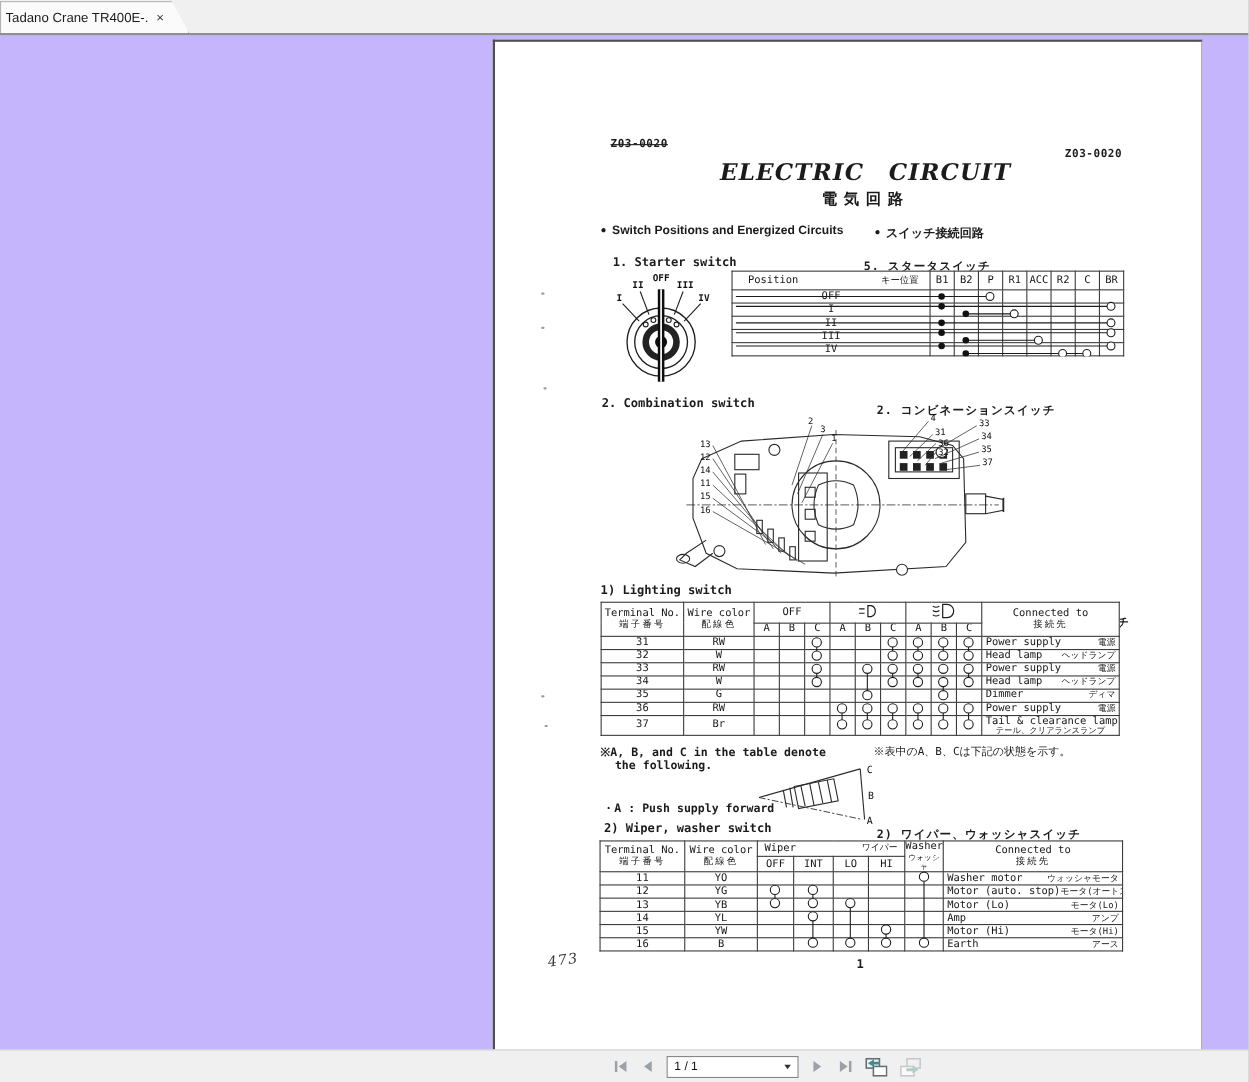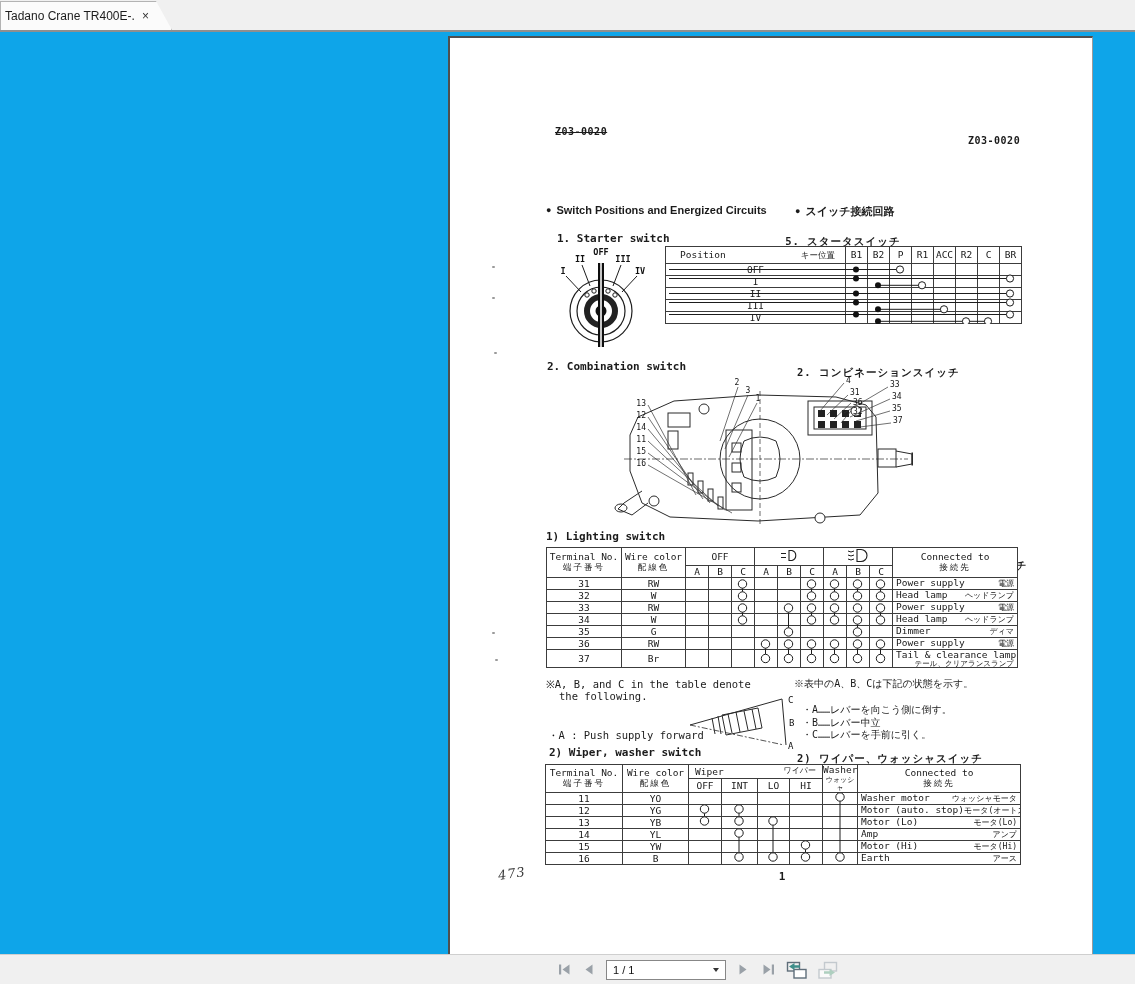--- a/index.html
+++ b/index.html
@@ -9,57 +9,57 @@
   
   .tabbar{position:absolute;top:0;left:0;right:0;height:30px;background:#f0f0f0;
           border-bottom:2px solid #8f8f8f;z-index:5}
   .tab{position:absolute;left:0;top:1px;height:29px;width:172px;background:#fbfbfb;
        border:1px solid #b3b3b3;border-bottom:none;box-sizing:border-box;
        display:flex;align-items:center;padding:0 10px 0 4px;
        clip-path:polygon(0 0,156px 0,172px 100%,0 100%);}
   .tab-title{font-size:12px;color:#1c1c1c;white-space:nowrap;overflow:hidden;max-width:130px}
   .tab-close{margin-left:auto;margin-right:12px;font-size:12px;color:#333;cursor:default}
 
-  .viewport{position:absolute;top:32px;left:0;right:0;bottom:29px;background:#0ea5e9}
+  .viewport{position:absolute;top:32px;left:0;right:0;bottom:29px;background:#c4b5fd}
   .page{position:absolute;left:448px;top:4px;width:645px;height:919px;background:#ffffff;
         border-top:2px solid #4f4f4f;border-left:2px solid #4f4f4f;border-right:1px solid #9b9b9b;
         box-sizing:border-box}
   .doc{position:absolute;inset:0;color:#1b1b1b;font-family:"DejaVu Sans Mono",monospace}
   .abs{position:absolute}
   .speck{position:absolute;width:3px;height:2px;background:#9a9a9a;border-radius:1px}
 
   
   .code{font-size:10px;font-weight:bold;letter-spacing:.5px}
   .struck{text-decoration:line-through}
   .doc-title{font-family:"DejaVu Serif",serif;font-style:italic;font-weight:bold;
              font-size:21px;letter-spacing:1px;word-spacing:14px;text-align:center}
   .doc-title-jp{font-size:14px;font-weight:bold;letter-spacing:6px;text-align:center}
   .bullet-line{font-size:11px;font-weight:bold;font-family:"Liberation Sans",sans-serif}
   .bullet-glyph{font-size:9px;vertical-align:1px;margin-right:5px}
   .sec-h{font-size:11px;font-weight:bold}
   .sec-h-jp{font-size:10.5px;font-weight:bold;letter-spacing:1px}
-  .note-line{font-size:10.5px;font-weight:normal;line-height:12.5px;white-space:pre}
+  .note-line{font-size:10.5px;font-weight:bold;line-height:12.5px;white-space:pre}
   .note-jp{font-size:10px;font-weight:normal;line-height:12.5px}
   .page-num{font-size:11px;font-weight:bold;text-align:center}
   .hand{font-family:"DejaVu Serif",serif;font-style:italic;font-size:13px;color:#3a3a3a;
         transform:rotate(-8deg);letter-spacing:1px}
 
   
   table.sch{border-collapse:collapse;table-layout:fixed;background:#fff}
   table.sch td,table.sch th{border:1px solid #3c3c3c;padding:0;font-weight:normal;
         font-size:9.5px;line-height:1.05;text-align:center;vertical-align:middle;
         font-family:"DejaVu Sans Mono",monospace;color:#161616;overflow:hidden}
   .twrap{position:absolute}
   .twrap svg.overlay{position:absolute;left:0;top:0;pointer-events:none}
   .hdr2 div{line-height:1.15}
   .hdr2 .jp{font-size:8.5px;letter-spacing:2px}
   .pos-head{display:flex;justify-content:space-between;padding:0 10px 0 14px;align-items:center}
   .ct{display:flex;justify-content:space-between;align-items:baseline;padding:0 3px;white-space:nowrap}
   .ct .jp{font-size:8px}
-  .ct.block{display:block;text-align:right;line-height:1.0}
+  .ct.block{display:block;text-align:center;line-height:1.0}
   .ct.block .jp{display:block;font-size:7.5px}
   .washer-hd .jp{font-size:7px;letter-spacing:0}
 
   
   .toolbar{position:absolute;left:0;right:0;bottom:0;height:29px;background:#f0f0f0;
            border-top:1px solid #cfcfcf}
   .tb-group{position:absolute;left:556px;top:0;height:29px;display:flex;align-items:center;gap:9px}
   .tb-btn{width:16px;height:16px;display:flex;align-items:center;justify-content:center;cursor:default}
   .page-combo{width:120px;height:20px;background:#fff;border:1px solid #878787;
               display:flex;align-items:center;padding:0 6px;box-sizing:border-box;font-size:11px;color:#111}
@@ -82,20 +82,22 @@
 
     <div class="abs speck" style="left:42px;top:228px"></div>
     <div class="abs speck" style="left:42px;top:259px"></div>
     <div class="abs speck" style="left:44px;top:314px"></div>
     <div class="abs speck" style="left:42px;top:594px"></div>
     <div class="abs speck" style="left:45px;top:621px"></div>
 
     <div class="abs code struck" style="left:105px;top:88px">Z03-0020</div>
     <div class="abs code" style="left:518px;top:97px">Z03-0020</div>
 
+    <div class="abs doc-title" style="left:137px;top:106px;width:400px">ELECTRIC CIRCUIT</div>
+    <div class="abs doc-title-jp" style="left:137px;top:134px;width:400px">電気回路</div>
 
     <div class="abs bullet-line" style="left:96px;top:166px"><span class="bullet-glyph">●</span><span>Switch Positions and Energized Circuits</span></div>
     <div class="abs bullet-line" style="left:345px;top:166px"><span class="bullet-glyph">●</span><span>スイッチ接続回路</span></div>
 
     <div class="abs sec-h" style="left:107px;top:194px">1. Starter switch</div>
     <div class="abs sec-h-jp" style="left:293px;top:197px;width:200px;text-align:center">5. スタータスイッチ</div>
 
     <svg class="abs" style="left:104px;top:205px" width="95" height="105" viewBox="0 0 95 105">
       <g stroke="#1d1d1d" fill="none" stroke-width="1.2">
         <circle cx="47" cy="68" r="31"></circle>
@@ -595,25 +597,20 @@
             <line x1="30" y1="23" x2="33" y2="41"></line>
       </g>
       <g font-family="DejaVu Sans Mono, monospace" font-size="9" fill="#111">
         <text x="100" y="10">C</text>
         <text x="101" y="33">B</text>
         <text x="100" y="56">A</text>
       </g>
     </svg>
 
     <div class="abs note-jp" style="left:344px;top:640px">※表中のA、B、Cは下記の状態を示す。</div>
-    <div class="abs note-jp" style="left:352px;top:666px">
-      <div>・A……レバーを向こう側に倒す。</div>
-      <div>・B……レバー中立</div>
-      <div>・C……レバーを手前に引く。</div>
-    </div>
 
     <div class="abs sec-h" style="left:99px;top:708px">2) Wiper, washer switch</div>
     <div class="abs sec-h-jp" style="left:347px;top:714px">2) ワイパー、ウォッシャスイッチ</div>
 
     <div class="twrap" style="left:95px;top:726px;width:475px;height:98px">
       <table class="sch wiper" style="width:475px">
         <colgroup>
               <col style="width:77px">
               <col style="width:66px">
               <col style="width:33px">

